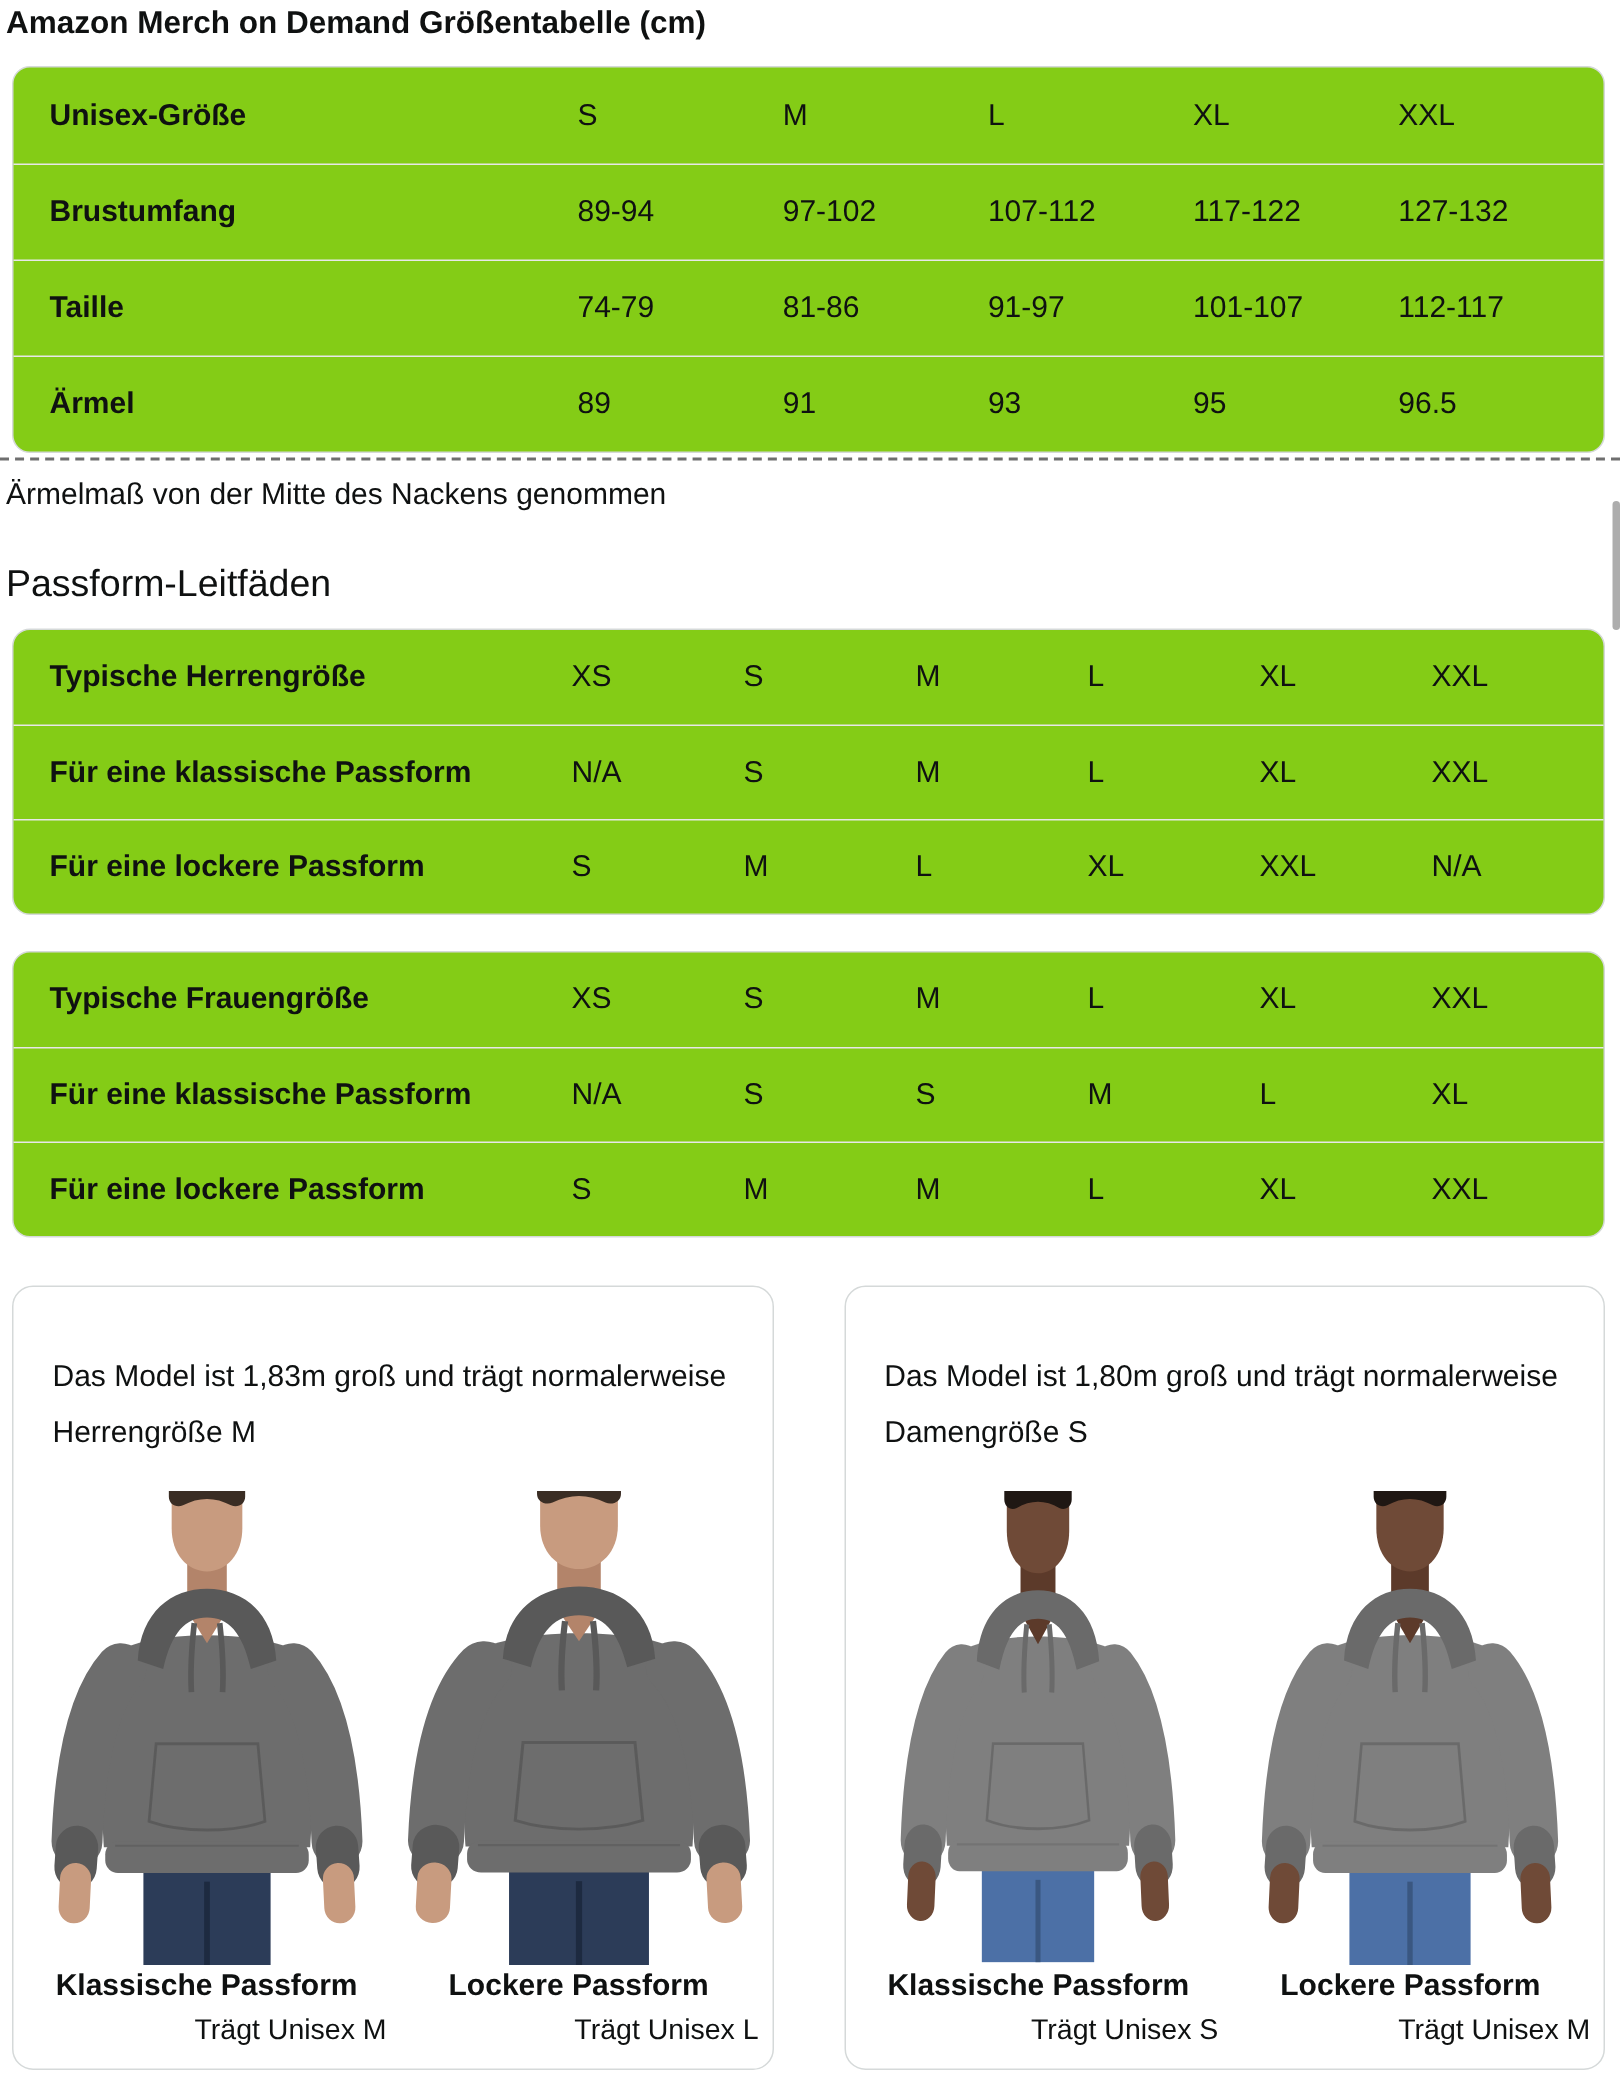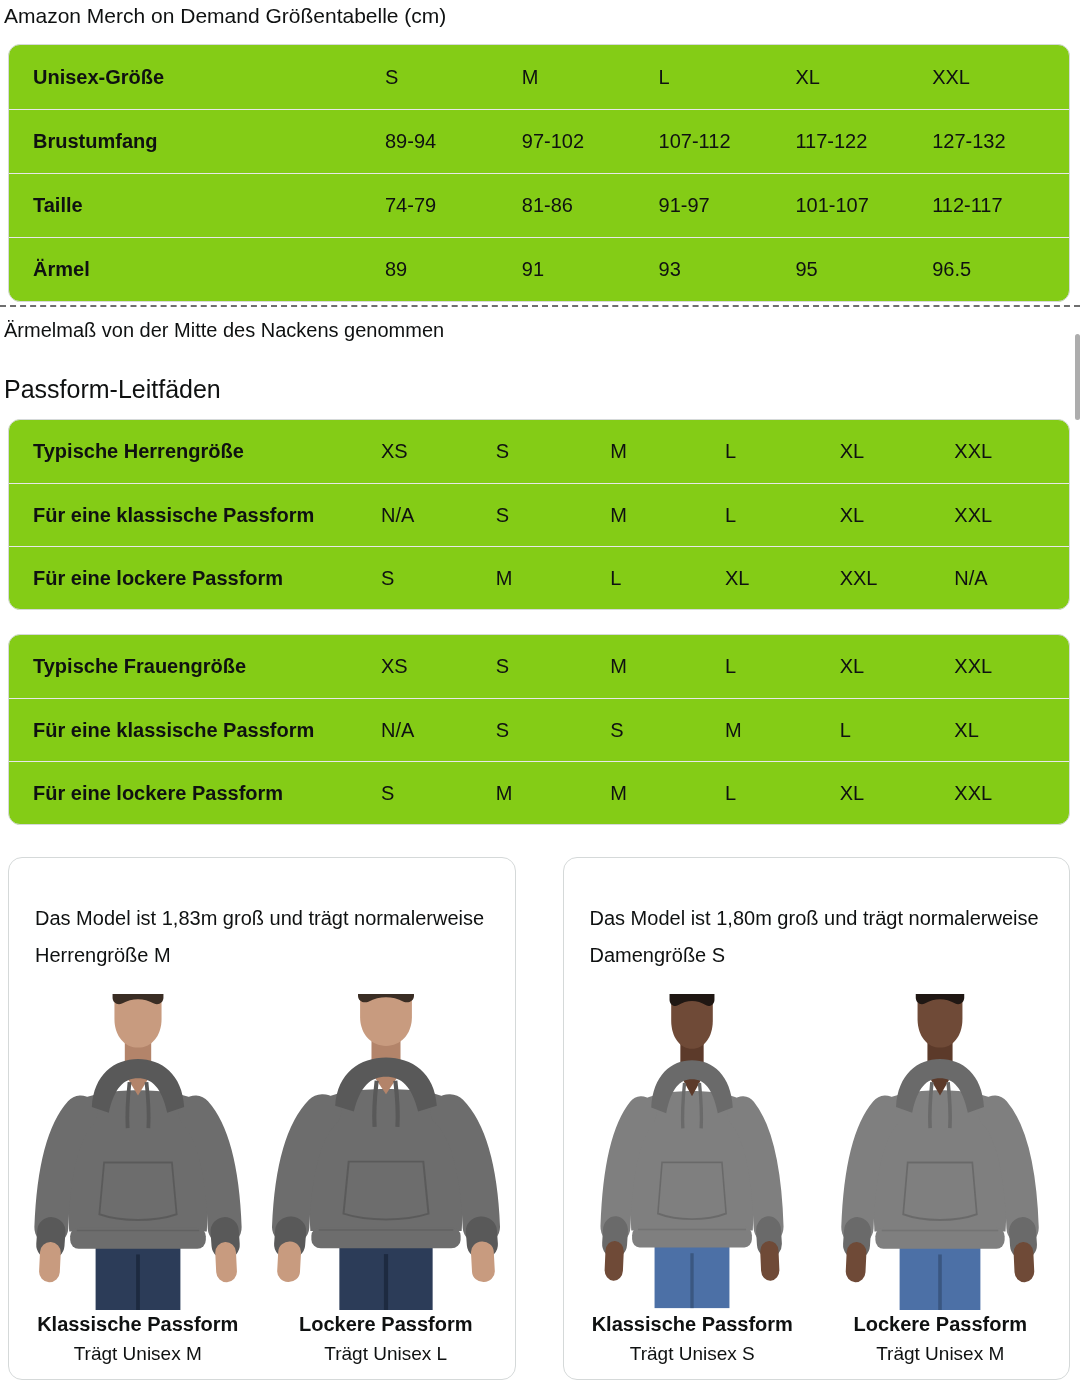--- a/index.html
+++ b/index.html
@@ -6,21 +6,21 @@
     --page-text:#0f1111;
     --table-border:#d5d9d9;
     --row-divider:#e7e7e7;
   }
   *{box-sizing:border-box;}
   html,body{margin:0;padding:0;}
   body{
     width:1080px;height:1388px;background:#ffffff;position:relative;overflow:hidden;
     font-family:"Liberation Sans","DejaVu Sans",sans-serif;color:var(--page-text);
   }
-  .page-title{font-size:21px;line-height:24px;margin:4px 0 12px 4px;font-weight:400;}
+  .page-title{font-size:21px;line-height:24px;margin:4px 0 12px 4px;font-weight:700;}
   .sizing-table{
     margin:16px 10px 0 8px;border:1px solid var(--table-border);
     border-radius:12px;font-size:20px;background:#84cc16;
   }
   .trow{display:grid;align-items:center;}
   .t1 .trow{grid-template-columns:376px repeat(5,1fr);height:64px;}
   .t2 .trow{grid-template-columns:372px repeat(6,1fr);height:63px;}
   .trow + .trow{border-top:1px solid var(--row-divider);}
   .tlabel{font-weight:bold;padding-left:24px;}
   .tcell{padding-right:4px;}
@@ -32,21 +32,21 @@
   .cards{display:flex;gap:47px;margin:32px 10px 0 8px;}
   .card{
     width:515px;height:523px;border:1px solid var(--table-border);
     border-radius:14px;padding:22px 0 0 0;background:#fff;
   }
   .card-desc{font-size:20px;line-height:37px;padding:0 26px;height:74px;}
   .photos{display:flex;justify-content:center;gap:8px;margin-top:14px;}
   .photo{width:240px;text-align:center;}
   .photo svg{width:228px;height:316px;display:block;margin:0 auto;}
   .fit-label{font-weight:bold;font-size:20px;line-height:24px;margin-top:2px;}
-  .size-label{font-size:19px;line-height:26px;margin-top:5px;}
+  .size-label{font-size:19px;line-height:26px;margin-top:5px;text-align:right;}
   .scrollbar-thumb{
     position:absolute;right:0;top:334px;width:5px;height:86px;
     background:#adadad;border-radius:3px;
   }
   
   .fig-male-classic,.fig-male-loose{
     --skin:var(--skin-male);--skin-shade:var(--skin-male-shade);--hair:var(--hair-male);
     --hoodie:var(--hoodie-male);--hoodie-dark:var(--hoodie-male-dark);
     --jeans:var(--jeans-male);--jeans-dark:var(--jeans-male-dark);
   }

